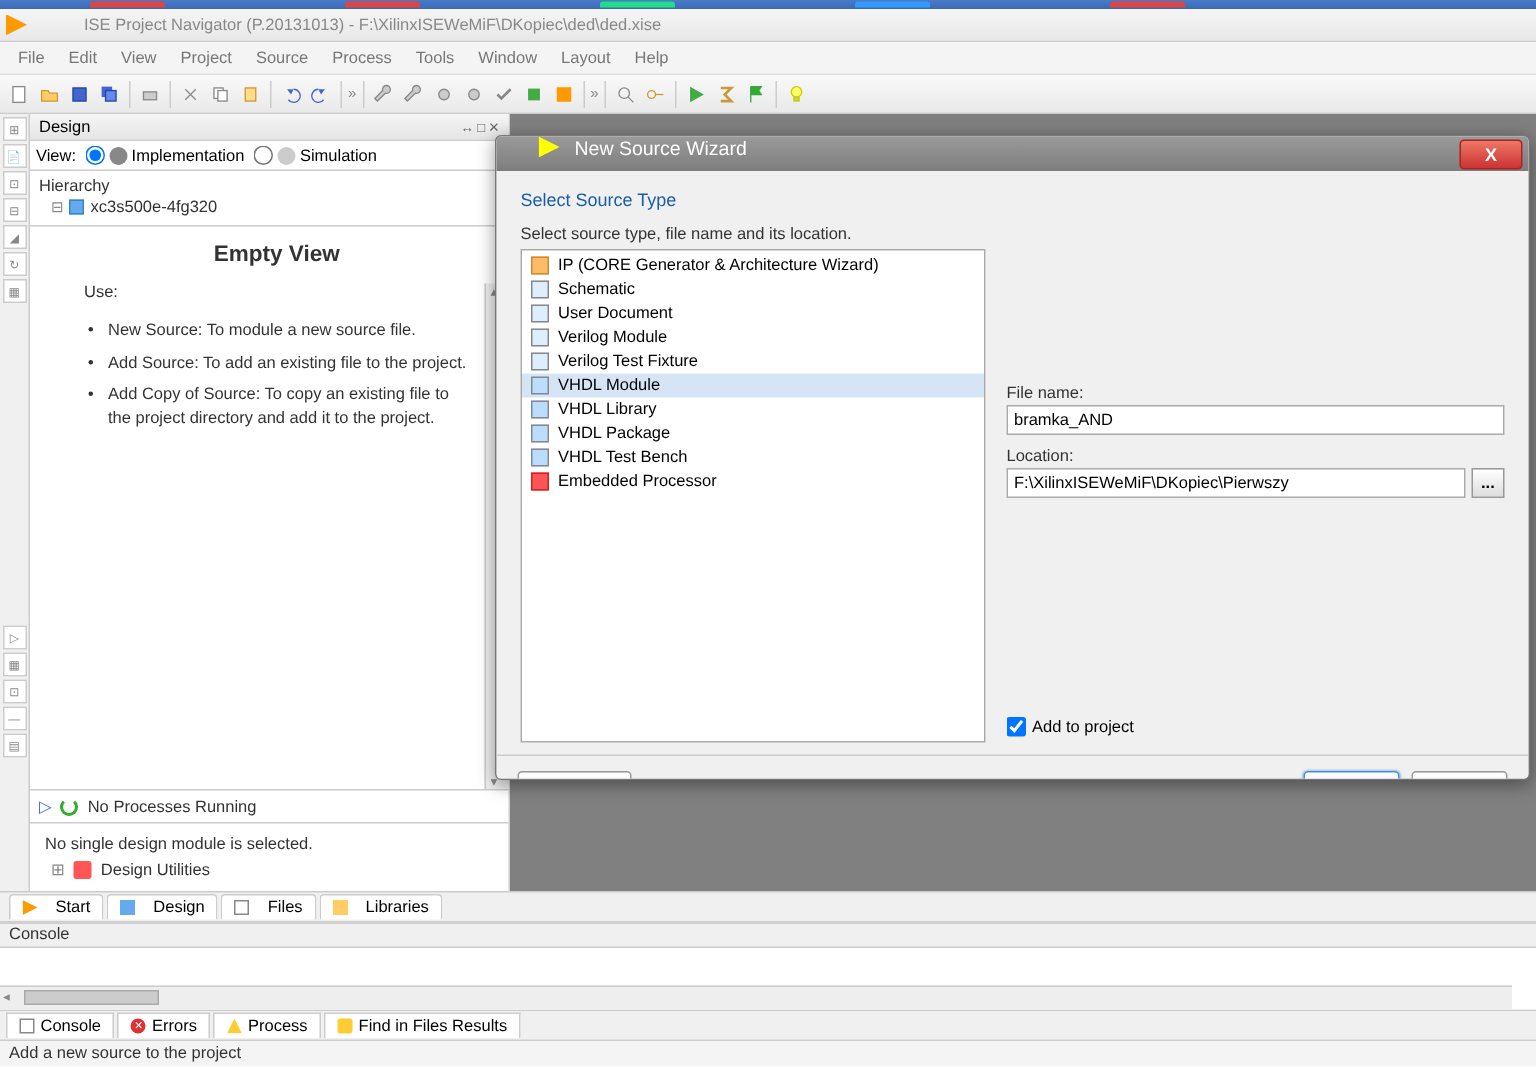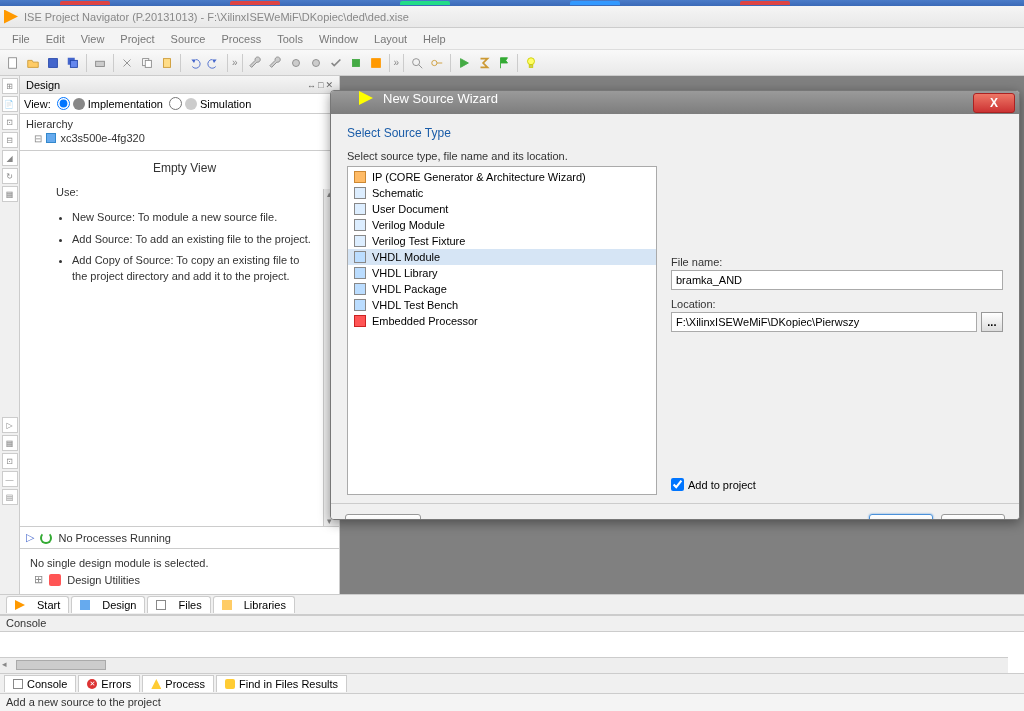--- a/index.html
+++ b/index.html
@@ -5,21 +5,21 @@
 * { margin: 0; padding: 0; box-sizing: border-box; font-family: Tahoma, Arial, sans-serif; font-size: 11px; }
 body { background: #fff; width: 1024px; height: 711px; overflow: hidden; position: relative; }
 
 
 .browser-tabs { height: 6px; background: linear-gradient(#4a7bc8,#3a6ab8); display: flex; }
 .browser-tabs .tbar { width: 50px; height: 4px; margin: 1px 60px 0; background: #d44; border-radius: 2px 2px 0 0; }
 .browser-tabs .tbar:nth-child(3){background:#2d8;}
 .browser-tabs .tbar:nth-child(4){background:#39f;}
 
 
-.titlebar { height: 22px; background: linear-gradient(#f5f5f5,#e8e8e8); border-bottom: 1px solid #ccc; display: flex; align-items: center; padding: 0 4px; color: #666; }
+.titlebar { height: 22px; background: linear-gradient(#f5f5f5,#e8e8e8); border-bottom: 1px solid #ccc; display: flex; align-items: center; padding: 0 4px; color: #666; gap: 32px; }
 .titlebar .ticon { width: 14px; height: 14px; background: #f90; margin-right: 6px; clip-path: polygon(0 0,100% 50%,0 100%);}
 .titlebar span { color: #888; }
 
 
 .menubar { height: 22px; background: #f4f4f4; border-bottom: 1px solid #ddd; display: flex; align-items: center; padding: 0 4px; color: #777; }
 .menubar .mi { padding: 2px 8px; cursor: default; }
 
 
 .toolbar { height: 26px; background: linear-gradient(#f9f9f9,#e9e9e9); border-bottom: 1px solid #ccc; display: flex; align-items: center; padding: 0 4px; gap: 2px; }
 .tool { width: 18px; height: 18px; display: inline-flex; align-items: center; justify-content: center; color: #888; border-radius: 2px; }
@@ -47,21 +47,21 @@
 .hier { border-bottom: 1px solid #ccc; padding: 4px 6px; }
 .hier-title { font-weight: normal; color: #333; }
 .hier-row { display: flex; align-items: center; gap: 4px; padding: 2px 0 2px 8px; color: #333;}
 .hier-row .tw{color:#888;font-size:10px;}
 .chip{width:10px;height:10px;background:#6ae;border:1px solid #38c;}
 .scroll-v { width: 16px; background: #eee; border-left: 1px solid #ccc; position: absolute; right: 0; top: 38px; bottom: 0; }
 .scroll-v::before{content:"▴";position:absolute;top:0;left:3px;font-size:9px;color:#888;}
 .scroll-v::after{content:"▾";position:absolute;bottom:0;left:3px;font-size:9px;color:#888;}
 
 .empty-view { padding: 10px 26px 10px 36px; color: #333; font-size: 11px; position:relative; flex: 1; }
-.empty-view h4 { text-align: center; font-weight: normal; margin-bottom: 10px; font-size: 12px;}
+.empty-view h4 { text-align: center; font-weight: bold; margin-bottom: 10px; font-size: 15px;}
 .empty-view p { margin-bottom: 10px; line-height: 1.4; }
 .empty-view ul { padding-left: 16px; }
 .empty-view li { margin-bottom: 6px; line-height: 1.4; }
 
 .proc-panel { border-top: 1px solid #ccc; }
 .proc-head { height: 22px; display: flex; align-items: center; padding: 0 6px; gap: 6px; border-bottom: 1px solid #ccc; color:#333;}
 .refresh{width:12px;height:12px;border:2px solid #3a3;border-radius:50%;border-top-color:transparent;}
 .proc-body { padding: 6px; color: #333; }
 .proc-body .row { display: flex; align-items: center; gap: 6px; padding: 2px 8px;}
 .wand{width:12px;height:12px;background:#f55;border-radius:2px;}

